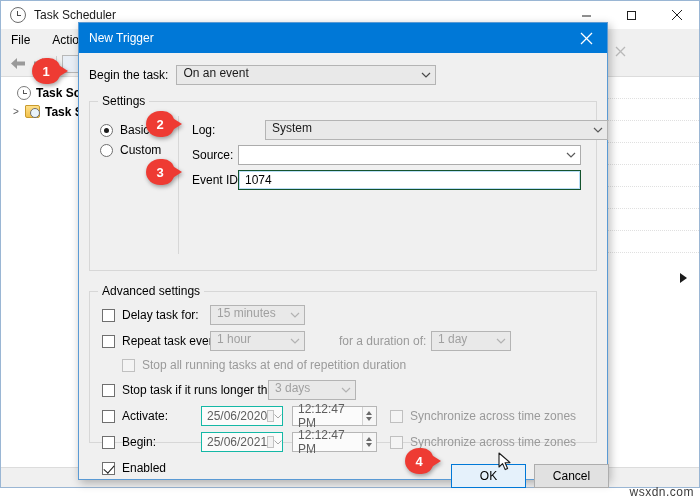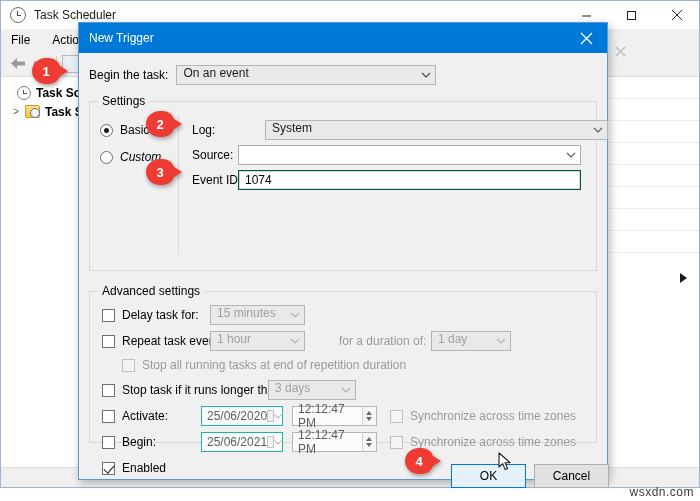--- a/index.html
+++ b/index.html
@@ -406,21 +406,21 @@
       </div>
 
       <div class="group" style="left:10px; top:48px; width:508px; height:170px;">
         <span class="group-title">Settings</span>
 
         <div style="position:absolute; left:10px; top:18px;">
           <div class="radio-row">
             <span class="radio on"></span>
             <span class="radio-lbl">Basic</span>
           </div>
-          <div class="radio-row" style="margin-top:7px;font-style:italic;">
+          <div class="radio-row" style="margin-top:0;">
             <span class="radio"></span>
             <span class="radio-lbl">Custom</span>
           </div>
         </div>
 
         <div class="vdiv" style="left:88px; top:14px; height:138px;"></div>
 
         <span class="fld-label" style="position:absolute; left:102px; top:21px;">Log:</span>
         <div class="combo dis" style="position:absolute; left:148px; top:18px; width:343px;margin-left:27px;">
           <span class="cv">System</span>

